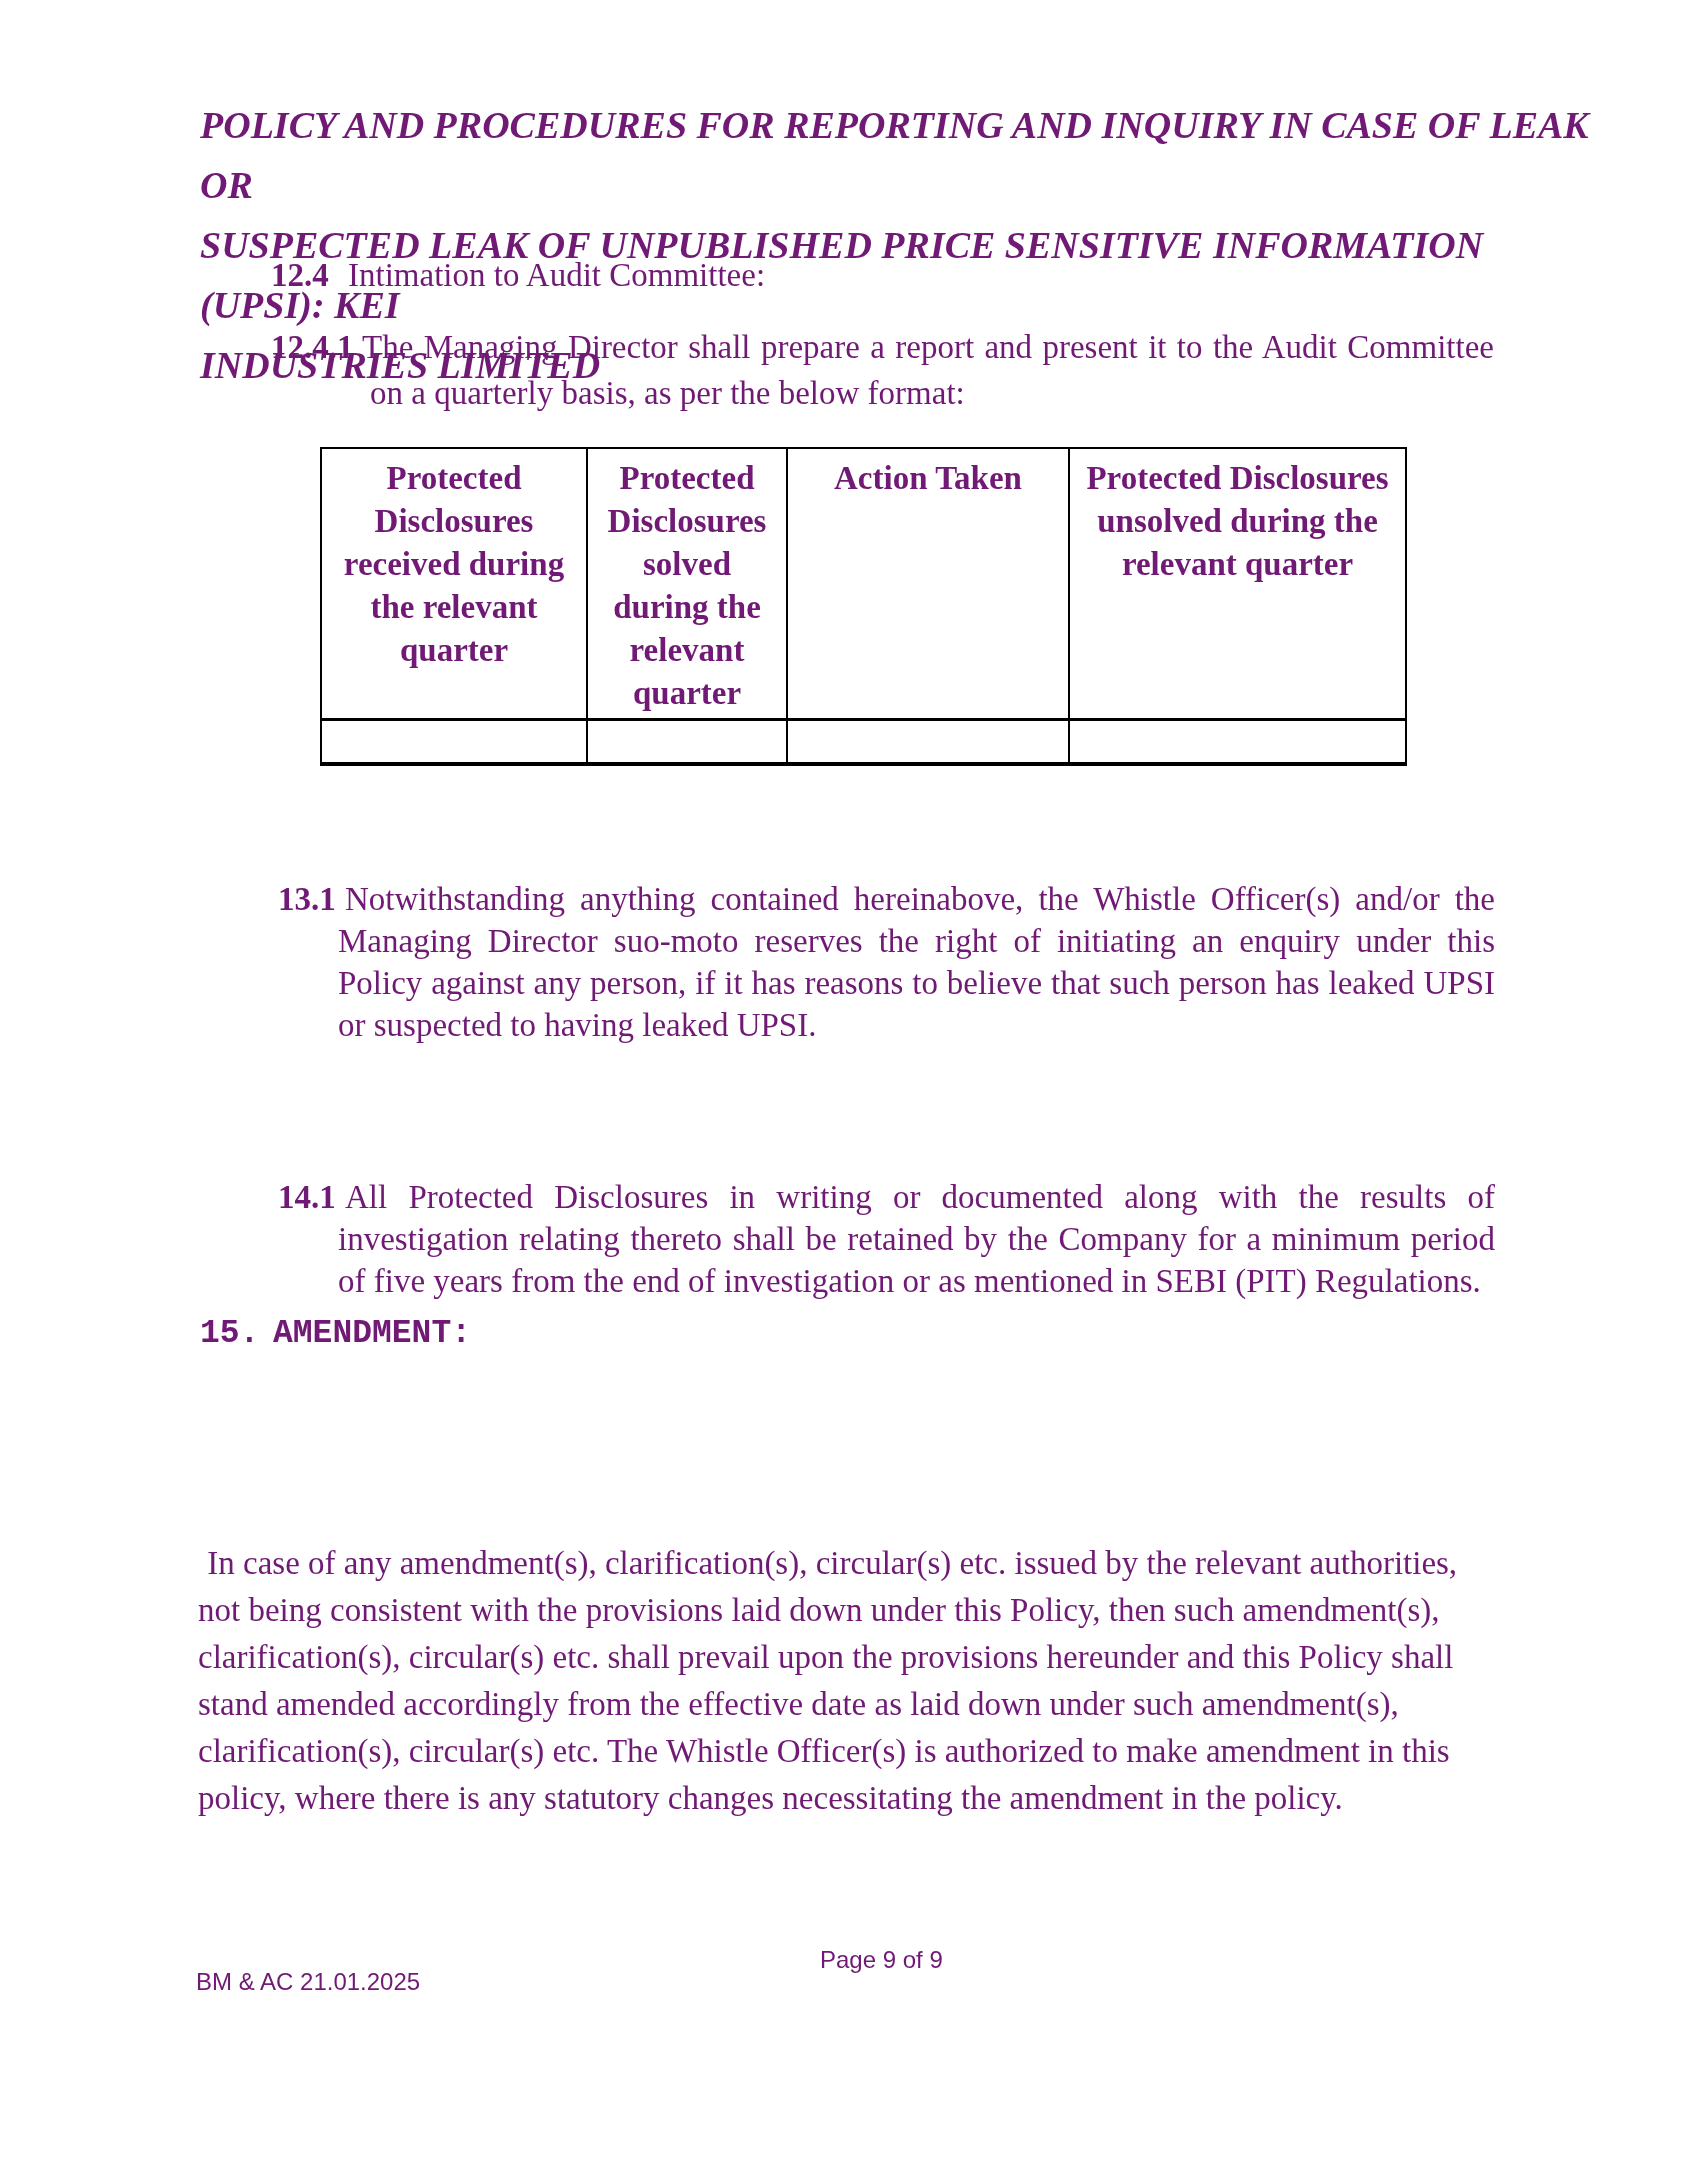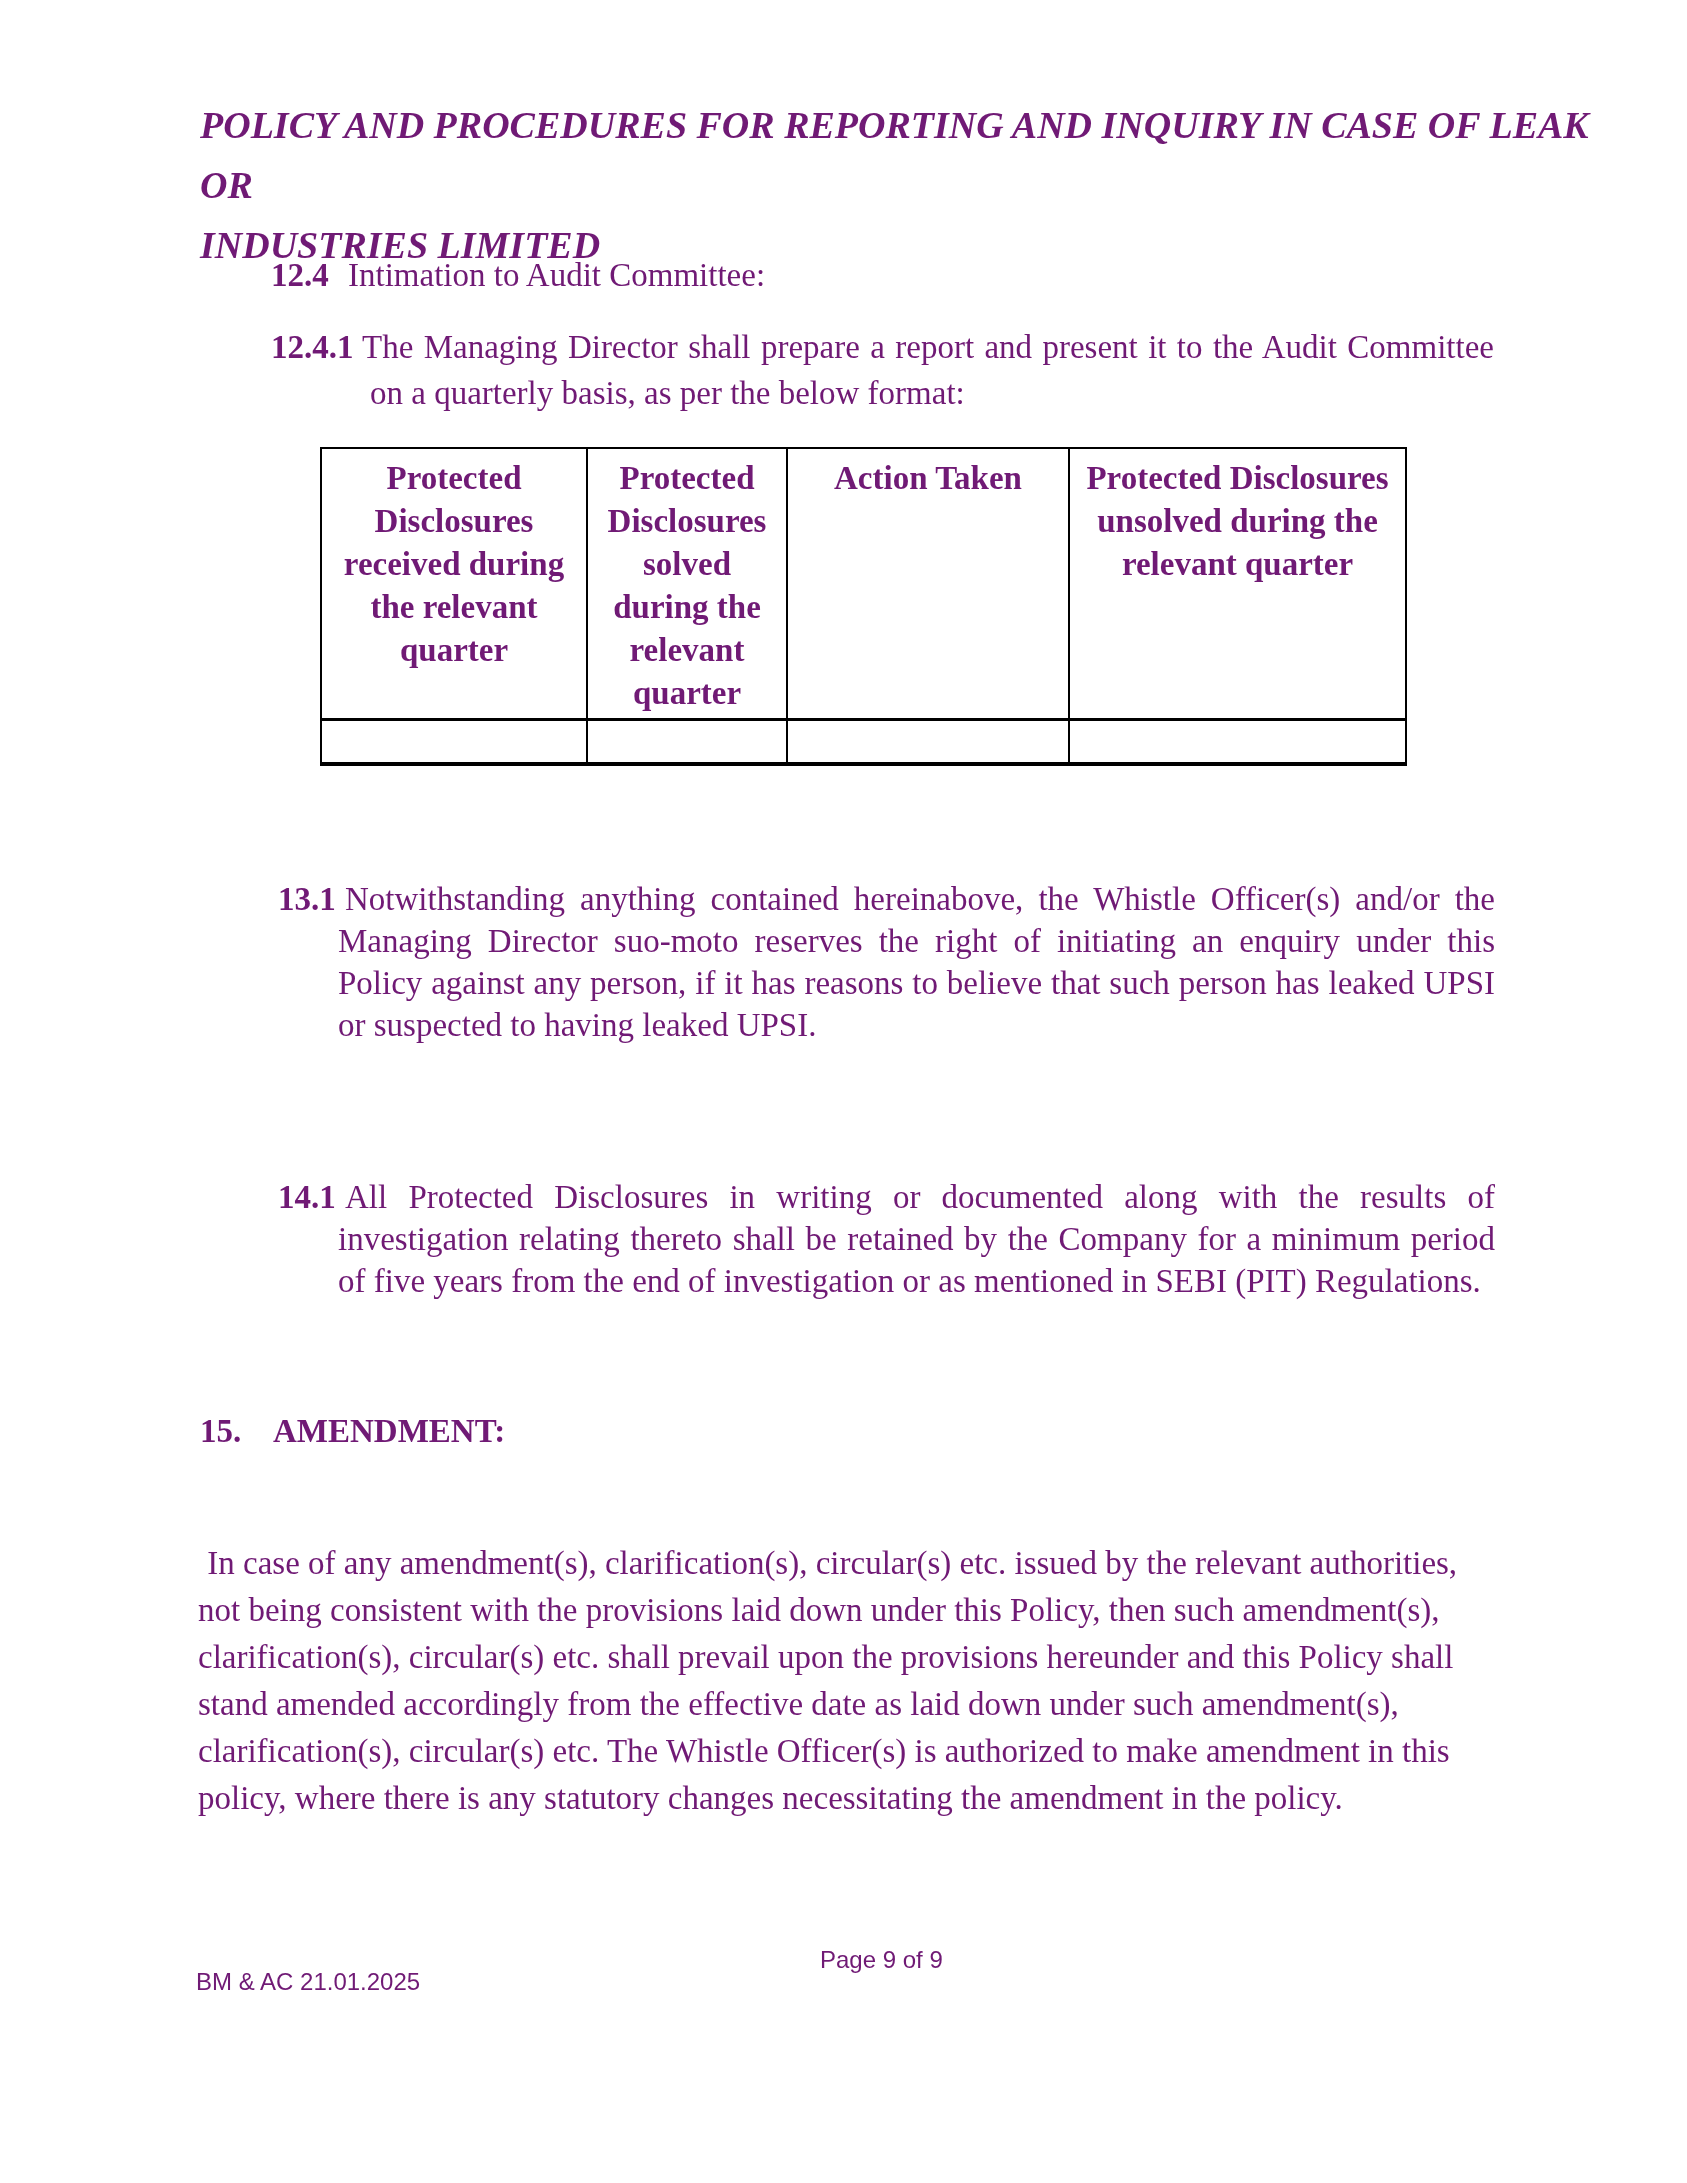--- a/index.html
+++ b/index.html
@@ -33,21 +33,21 @@
     left: 271px; top: 324px;
     width: 1124px; padding-left: 99px; text-indent: -99px;
     text-align: justify; line-height: 46px;
   }
   .hang-1241 .num { width: 91px; text-indent: 0; }
 
   .heading { left: 200px; font-weight: bold; line-height: 42px; }
   .heading .num { width: 73px; }
   .h13 { top: 806px; }
   .h14 { top: 1087px; }
-  .h15 { top: 1410px; }
+  .h15 { top: 1313px; font-family: Liberation Mono, monospace; }
 
   .hang-x1 {
     left: 278px;
     width: 1157px; padding-left: 60px; text-indent: -60px;
     text-align: justify; line-height: 42px;
   }
   .hang-x1 .num { width: 67px; text-indent: 0; }
   .p131 { top: 878px; }
   .p141 { top: 1176px; }
   .p151 { top: 1431px; }
@@ -93,20 +93,21 @@
     font-size: 24px; line-height: 32px;
   }
 </style>
 </head>
 <body>
 
 <div class="page">
 
   <div class="abs doc-title">
     <div>POLICY AND PROCEDURES FOR REPORTING AND INQUIRY IN CASE OF LEAK OR</div>
+    <div>SUSPECTED LEAK OF UNPUBLISHED PRICE SENSITIVE INFORMATION (UPSI): KEI</div>
     <div>INDUSTRIES LIMITED</div>
   </div>
 
   <div class="abs sec-12-4"><span class="num">12.4</span><span>Intimation to Audit Committee:</span></div>
 
   <div class="abs hang-1241"><span class="num">12.4.1</span><span>The Managing Director shall prepare a report and present it to the Audit Committee on a quarterly basis, as per the below format:</span></div>
 
   <table class="abs report-table">
     <colgroup>
       <col class="col1">

